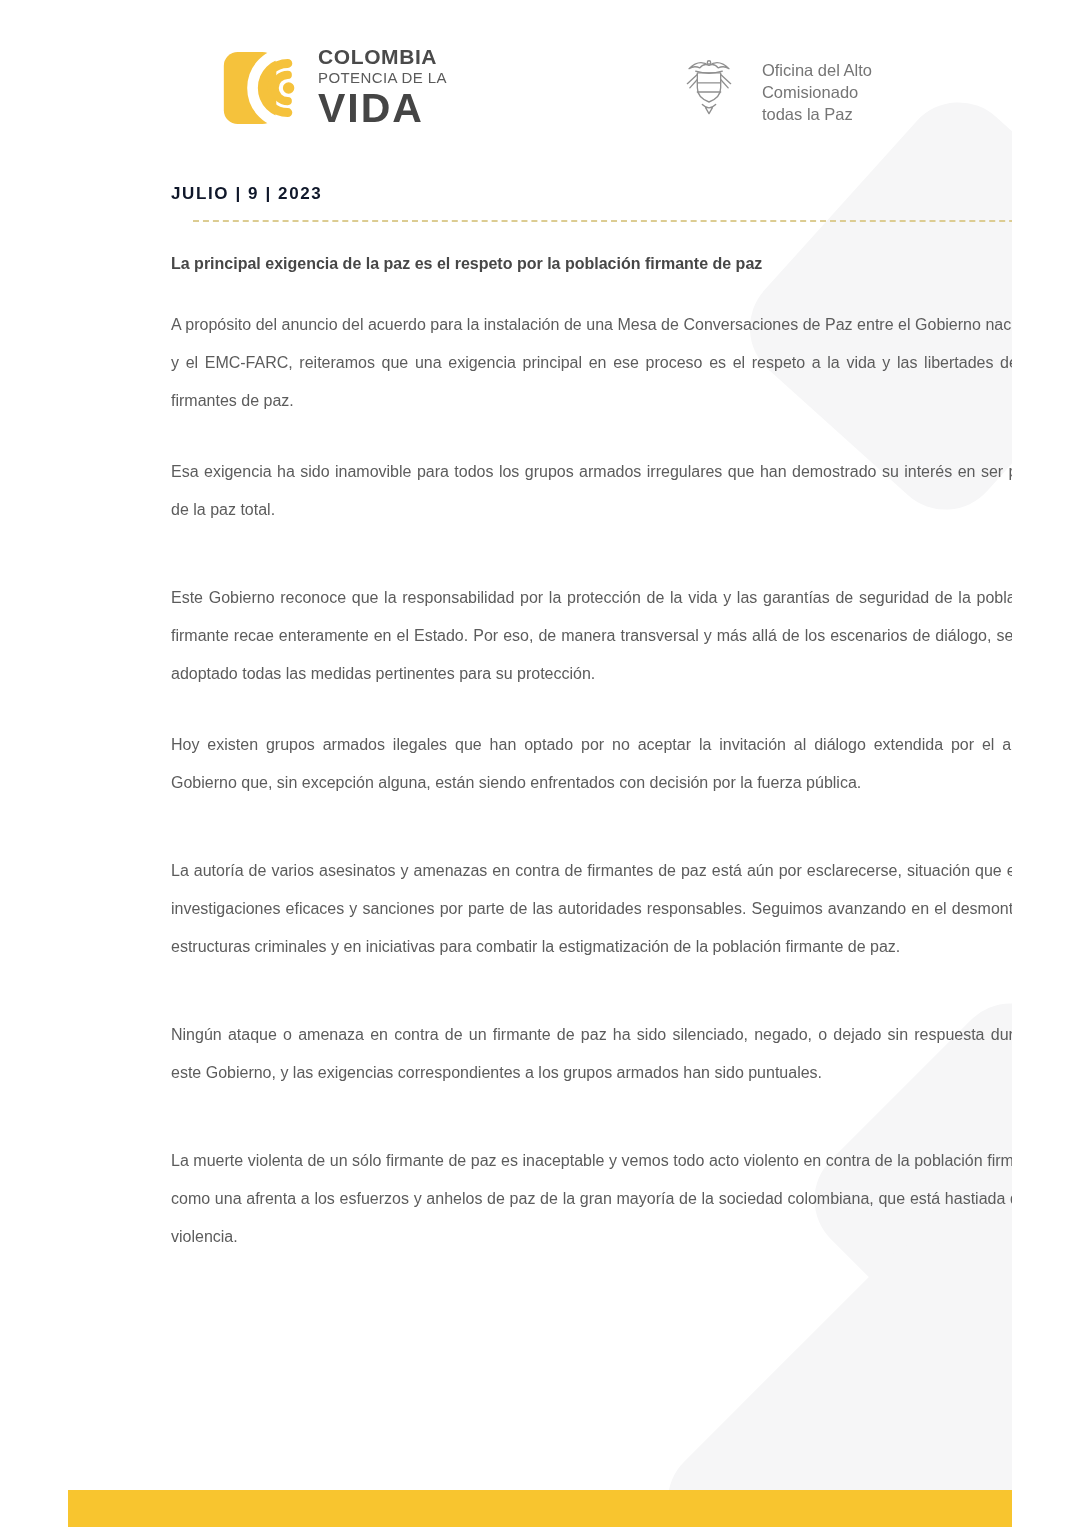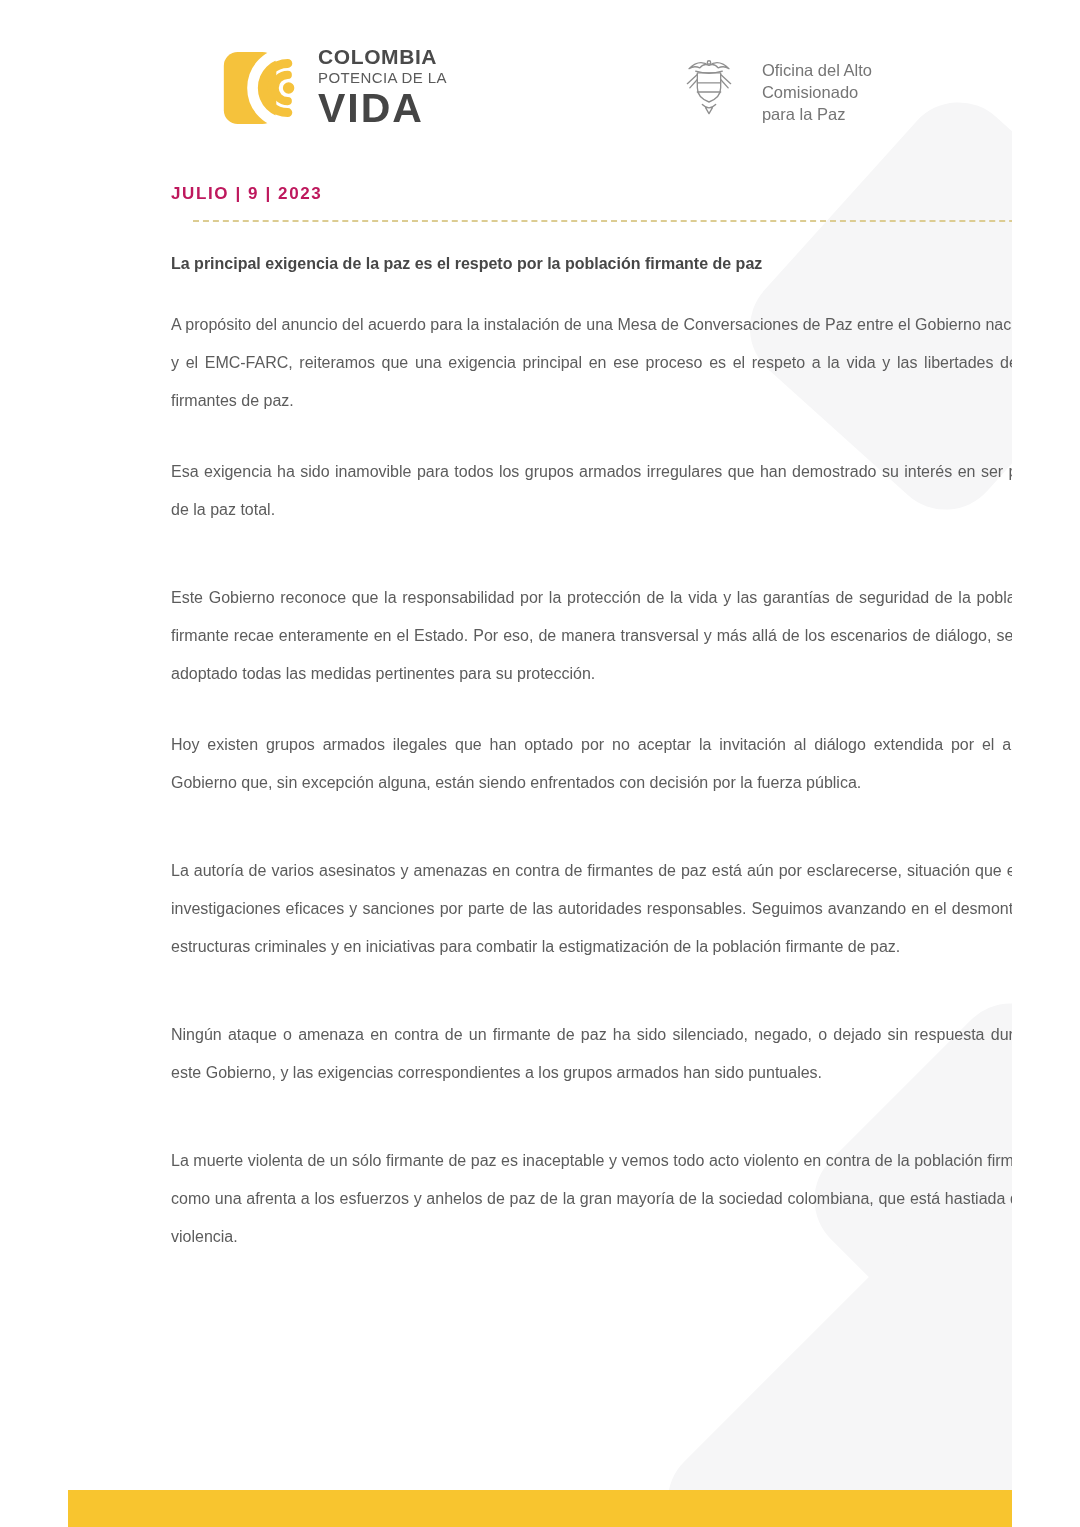--- a/index.html
+++ b/index.html
@@ -25,21 +25,21 @@
   .brand-text { line-height:1.05; }
   .brand-l1 { font-size:21px; font-weight:700; color:#4a4a4a; letter-spacing:.6px; }
   .brand-l2 { font-size:15px; font-weight:500; color:#5a5a5a; letter-spacing:.4px; margin-top:2px; }
   .brand-l3 { font-size:41px; font-weight:700; color:#454545; letter-spacing:2px; margin-top:1px; }
   .office { display:flex; align-items:flex-start; gap:28px; margin-top:8px; }
   .office-emblem { width:50px; height:62px; flex:0 0 auto; margin-top:2px; }
   .office-text { font-size:16.5px; color:#757575; line-height:1.32; padding-top:6px; }
 
   
   .main { margin:0 103px; width:874px; }
-  .date { margin-top:54px; font-size:17px; font-weight:600; color:#be185d; letter-spacing:1.6px; }
+  .date { margin-top:54px; font-size:17px; font-weight:600; color:#0f172a; letter-spacing:1.6px; }
   .doc-title { margin-top:7px; font-size:36px; font-weight:800; color:#e5bc4a; letter-spacing:1px; }
   .rule { margin-top:16px; margin-left:22px; width:852px;
           border-top:2px dashed #dccc92; height:0; }
   .subtitle { margin-top:33px; font-size:16px; font-weight:700; color:#474747; }
   .para { font-size:16px; line-height:38px; color:#5c5c5c; text-align:justify; margin-top:33px; }
   .para.sp { margin-top:50px; }
 
   
   .bar-yellow { position:absolute; left:0; right:0; bottom:15px; height:38px;
                 background:#f8c52f; z-index:2; }
@@ -84,21 +84,21 @@
             <line x1="16" y1="30" x2="44" y2="30"></line>
             <line x1="16" y1="41" x2="44" y2="41"></line>
             <path d="M16,20 L4,31 M16,26 L7,36"></path>
             <path d="M44,20 L56,31 M44,26 L53,36"></path>
             <path d="M22,56 Q30,64 38,56 M26,60 L30,67 L34,60"></path>
           </g>
         </svg>
         <div class="office-text">
           <div>Oficina del Alto</div>
           <div>Comisionado</div>
-          <div>para la Paz</div>
+          <div>todas la Paz</div>
         </div>
       </div>
 
     </div>
 
     <div class="main">
       <div class="date">JULIO | 9 | 2023</div>
       <div class="rule"></div>
 
       <h2 class="subtitle">La principal exigencia de la paz es el respeto por la población firmante de paz</h2>

